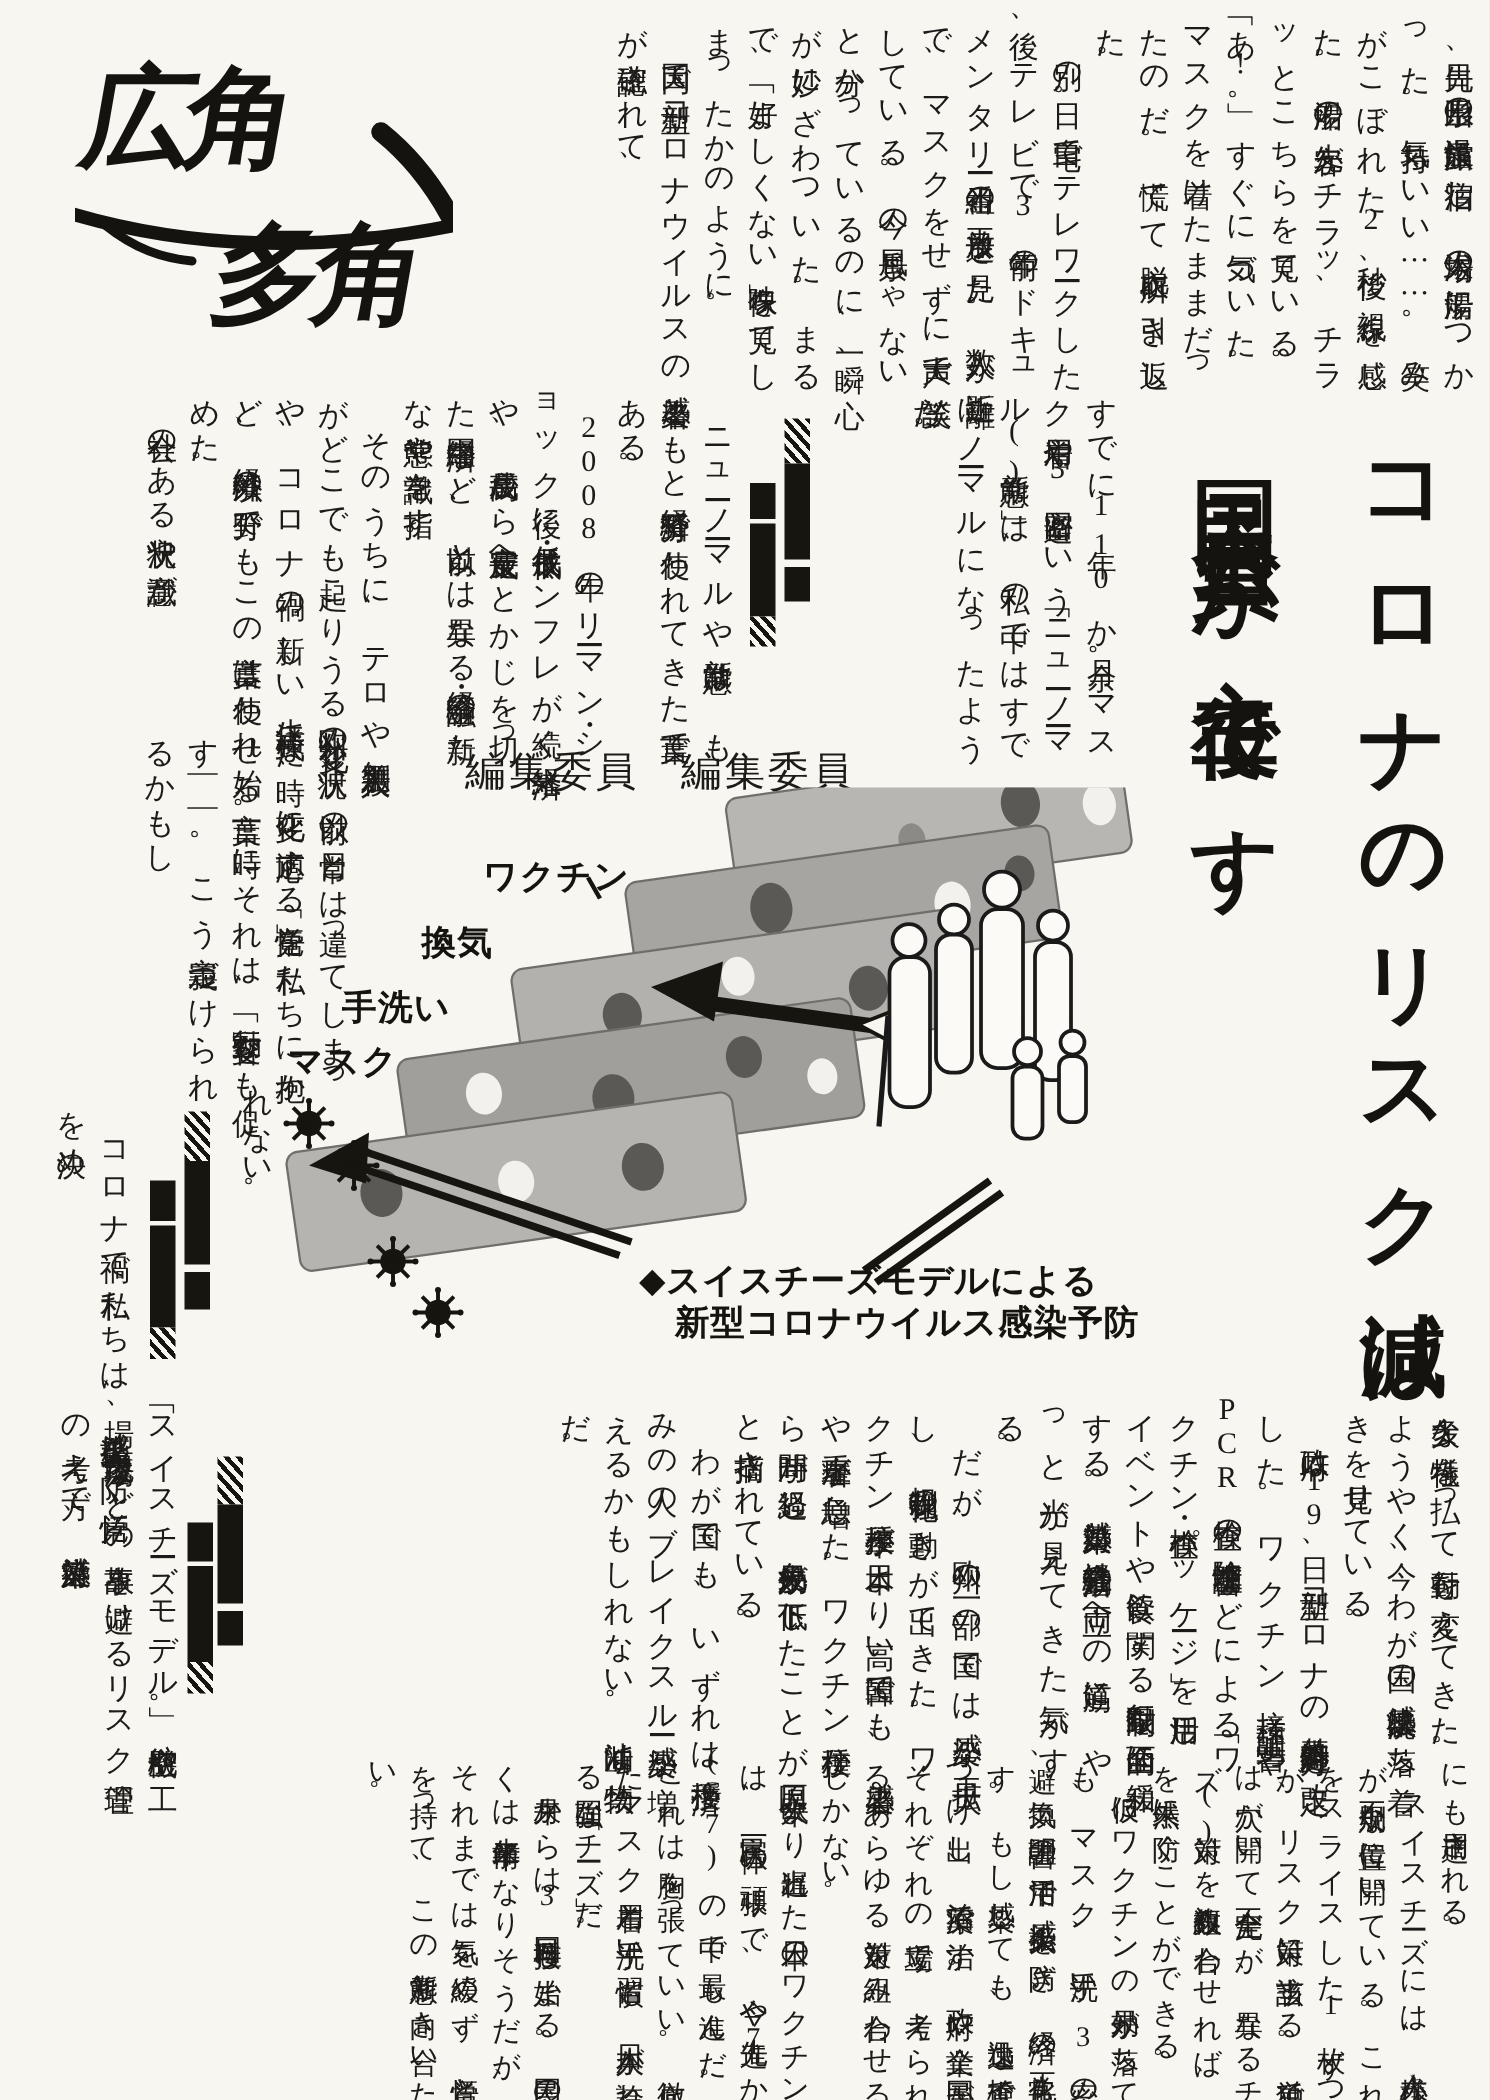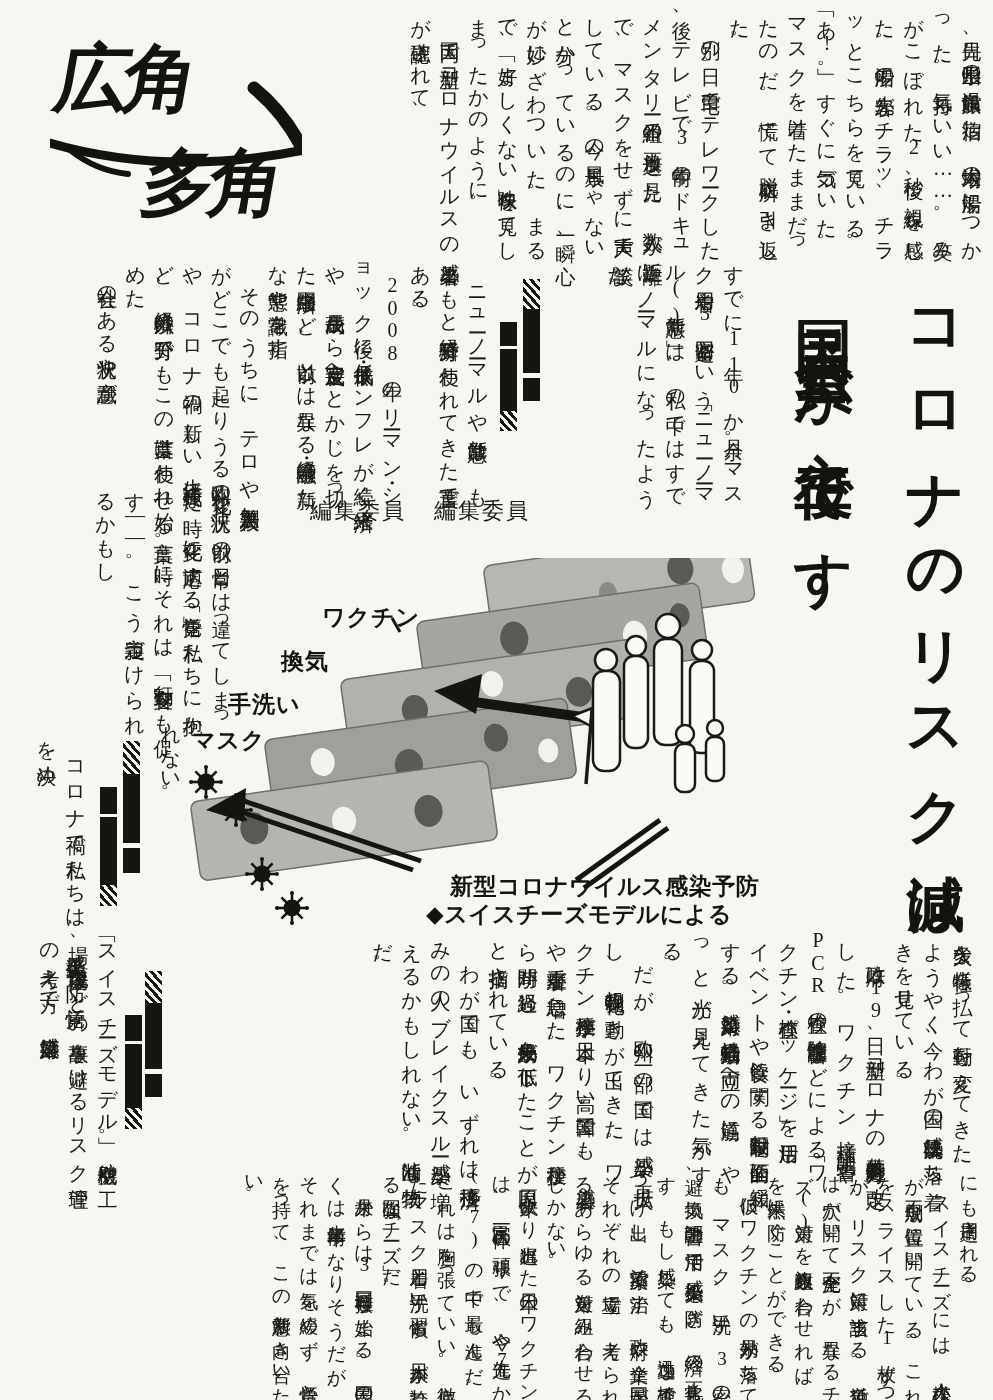--- a/index.html
+++ b/index.html
@@ -20,24 +20,24 @@
   .orn .r2{left:26px;width:17px;top:20%;height:42%;}
   .orn .r3{left:26px;width:17px;top:65%;height:15%;}
   .orn .l1{left:3px;width:17px;top:28%;height:16%;}
   .orn .l2{left:3px;width:17px;top:46%;height:41%;}
   .orn .l3{left:3px;width:17px;top:87%;height:13%;}
   
   #logo{position:absolute;left:50px;top:26px;width:252px;height:200px;}
   #logo .t{position:absolute;font-family:"Liberation Sans","DejaVu Sans",sans-serif;
            font-weight:900;font-size:74px;letter-spacing:-6px;transform:skewX(-10deg);color:#14130f;}
   
-  #figure{position:absolute;left:168px;top:558px;width:606px;height:390px;}
+  #figure{position:absolute;left:168px;top:525px;width:606px;height:390px;}
   .figlabel{position:absolute;font-size:23px;letter-spacing:1px;}
   .capline{font-size:23px;letter-spacing:0.5px;line-height:1.22;}
-  .byline{position:absolute;left:310px;top:496px;display:flex;gap:28px;font-size:22px;letter-spacing:2px;}
+  .byline{position:absolute;left:310px;top:496px;display:flex;gap:28px;font-size:27px;letter-spacing:2px;}
 </style>
 </head>
 <body>
 
 <div id="paper">
 
   <div id="logo">
     <svg width="252" height="200" viewBox="0 0 252 200" style="position:absolute;left:0;top:0">
       <path d="M -4,116 C 70,138 155,144 254,124" fill="none" stroke="#14130f" stroke-width="9" stroke-linecap="round"></path>
       <path d="M 204,62 C 224,78 239,98 250,118" fill="none" stroke="#14130f" stroke-width="13" stroke-linecap="round"></path>
@@ -186,22 +186,22 @@
     </svg>
 
     
     <div class="figlabel gothic" style="left:154px;top:44px">ワクチン</div>
     <div class="figlabel gothic" style="left:113px;top:88px">換気</div>
     <div class="figlabel gothic" style="left:60px;top:131px">手洗い</div>
     <div class="figlabel gothic" style="left:24px;top:167px">マスク</div>
 
     
     <div style="position:absolute;left:258px;top:314px">
+      <div class="capline gothic">◆スイスチーズモデルによる</div>
       <div class="capline gothic" style="margin-left:24px">新型コロナウイルス感染予防</div>
-      <div class="capline gothic">◆スイスチーズモデルによる</div>
     </div>
   </div>
 
   <div class="vtext" style="right:16px;top:929px;height:246px">多大な犠牲を払って行動を変えてきた。ようやく今、わが国の感染状況は落ち着きを見せている。
 　政府は19日、新型コロナの基本的対処方針を改定した。ワクチン接種証明書やPCR検査の陰性証明書などによる「ワクチン・検査パッケージ」を活用し、イベントや飲食に関する行動制限を全面的に緩和する。感染対策と社会経済活動の両立への道筋に、やっと光が見えてきた気がする。
 　だが、欧州の一部の国では感染が再拡大し、規制強化の動きが出てきた。ワクチン接種率が日本より高い韓国でも、感染者や重症者が急増した。ワクチン接種から時間が経過し、免疫効果が低下したことが原因と指摘されている。
 　わが国でも、いずれは接種済みの人のブレイクスルー感染が増えるかもしれない。油断は禁物だ。</div>
 
   <div class="orn" style="left:122px;top:971px;height:158px;width:42px">
     <div class="seg hatch r1" style="left:23px"></div>

